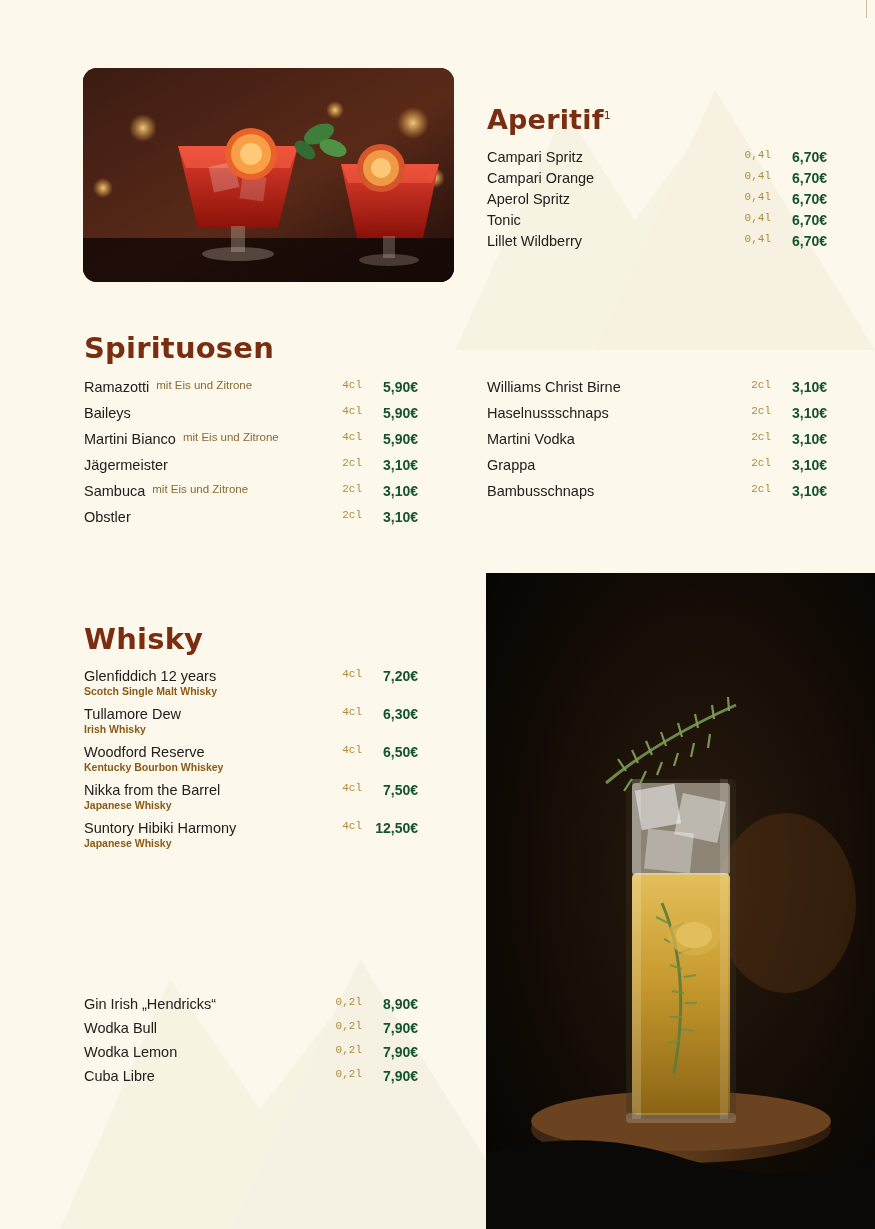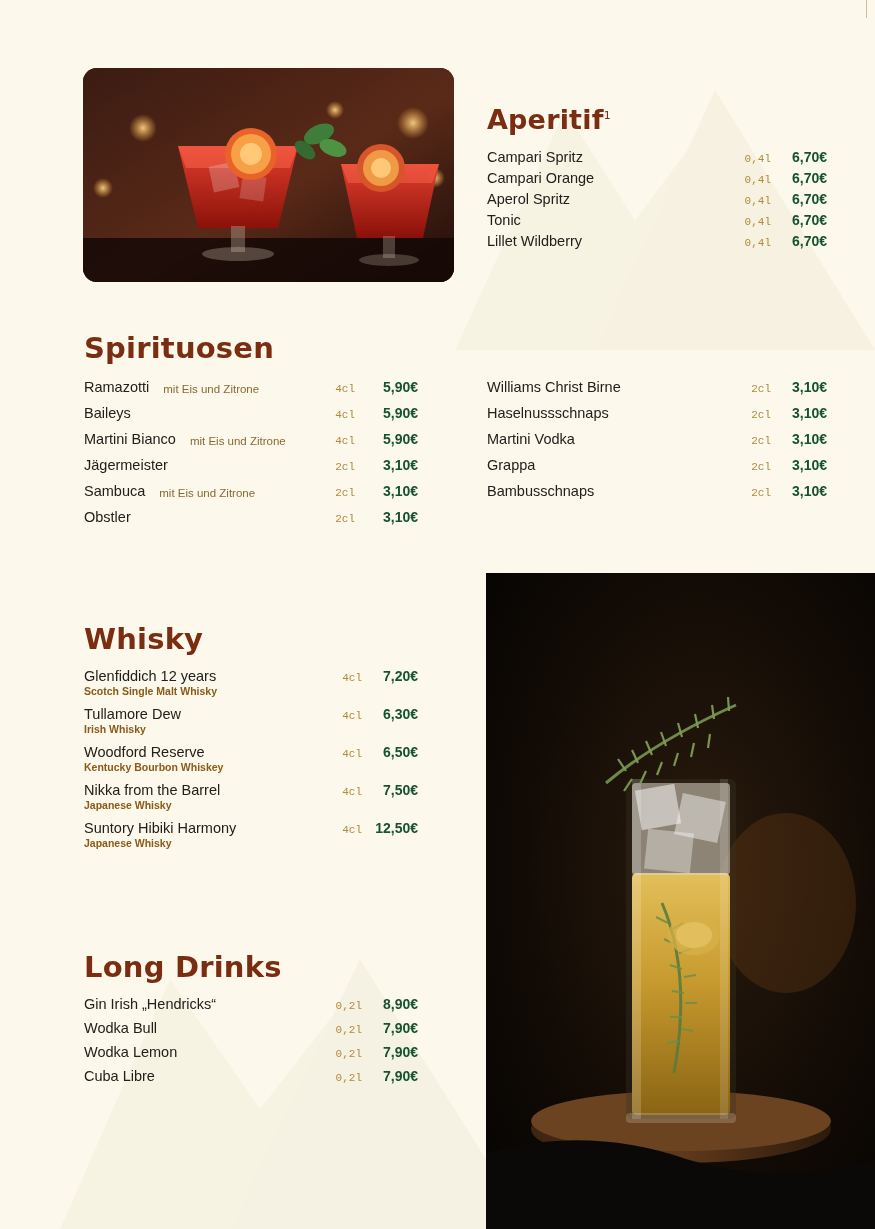--- a/index.html
+++ b/index.html
@@ -64,21 +64,21 @@
   .sup {
     font-size: 11px;
     vertical-align: super;
     color: #7b2d12;
     font-weight: 400;
   }
 
   .rows { width: 100%; }
   .row {
     display: flex;
-    align-items: flex-end;
+    align-items: flex-start;
     margin-bottom: 2px;
   }
   .row .name {
     color: #23201c;
     font-size: 14.5px;
     white-space: nowrap;
   }
   .row .note {
     color: #8a6a2f;
     font-size: 11.5px;
@@ -120,21 +120,21 @@
 
   .spirituosen-title {
     position: absolute;
     left: 84px; top: 331px;
   }
   .spirit-left {
     position: absolute;
     left: 84px; top: 379px;
     width: 334px;
   }
-  .spirit-left .row { margin-bottom: 10px; gap: 7px; }
+  .spirit-left .row { margin-bottom: 10px; }
   .spirit-right {
     position: absolute;
     left: 487px; top: 379px;
     width: 340px;
   }
   .spirit-right .row { margin-bottom: 10px; }
 
   .whisky-title {
     position: absolute;
     left: 84px; top: 622px;
@@ -385,21 +385,20 @@
       <div class="row">
         <span class="name">Suntory Hibiki Harmony</span>
         <span class="spacer"></span>
         <span class="amt">4cl</span>
         <span class="price">12,50€</span>
       </div>
       <div class="sub">Japanese Whisky</div>
     </div>
   </div>
 
-  <div class="sec-title big long-title">Long Drinks</div>
   <div class="long-list rows">
     <div class="row">
       <span class="name">Gin Irish „Hendricks“</span>
       <span class="spacer"></span>
       <span class="amt">0,2l</span>
       <span class="price">8,90€</span>
     </div>
     <div class="row">
       <span class="name">Wodka Bull</span>
       <span class="spacer"></span>

